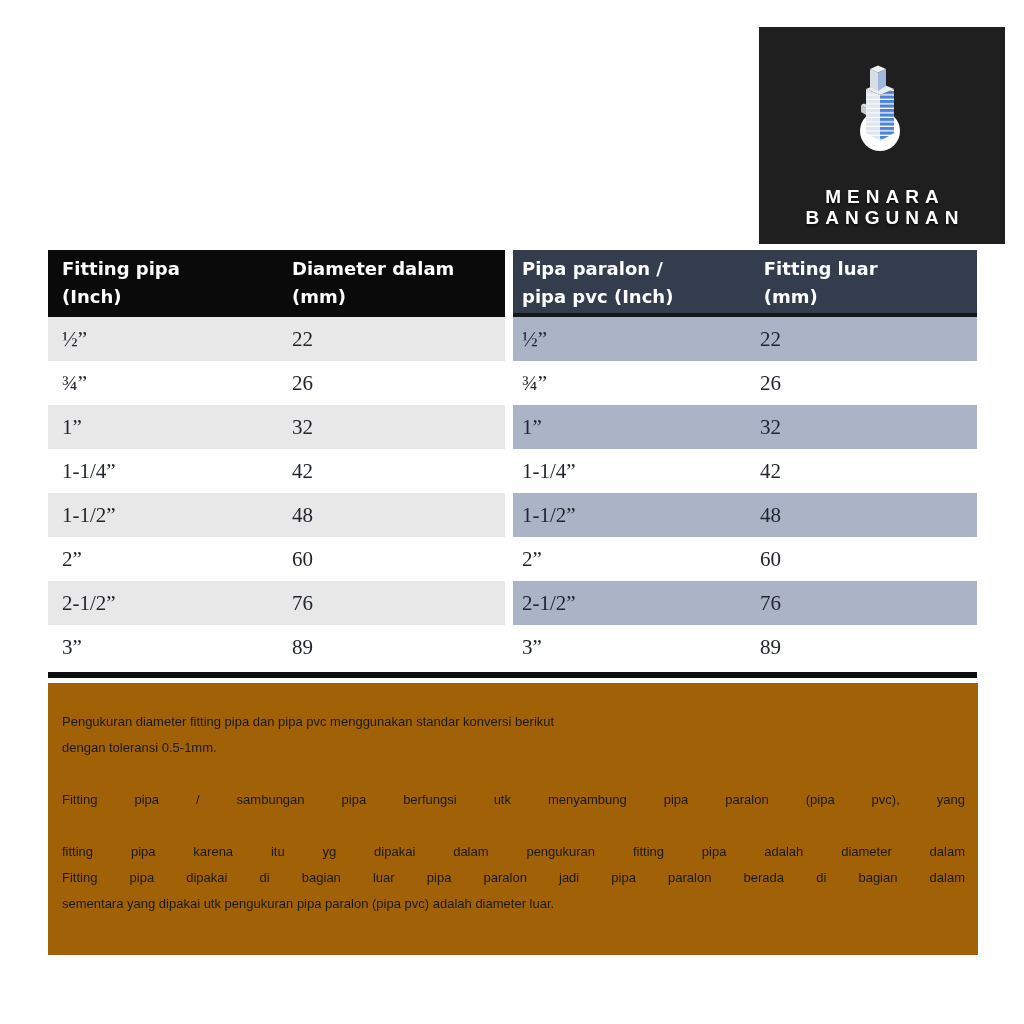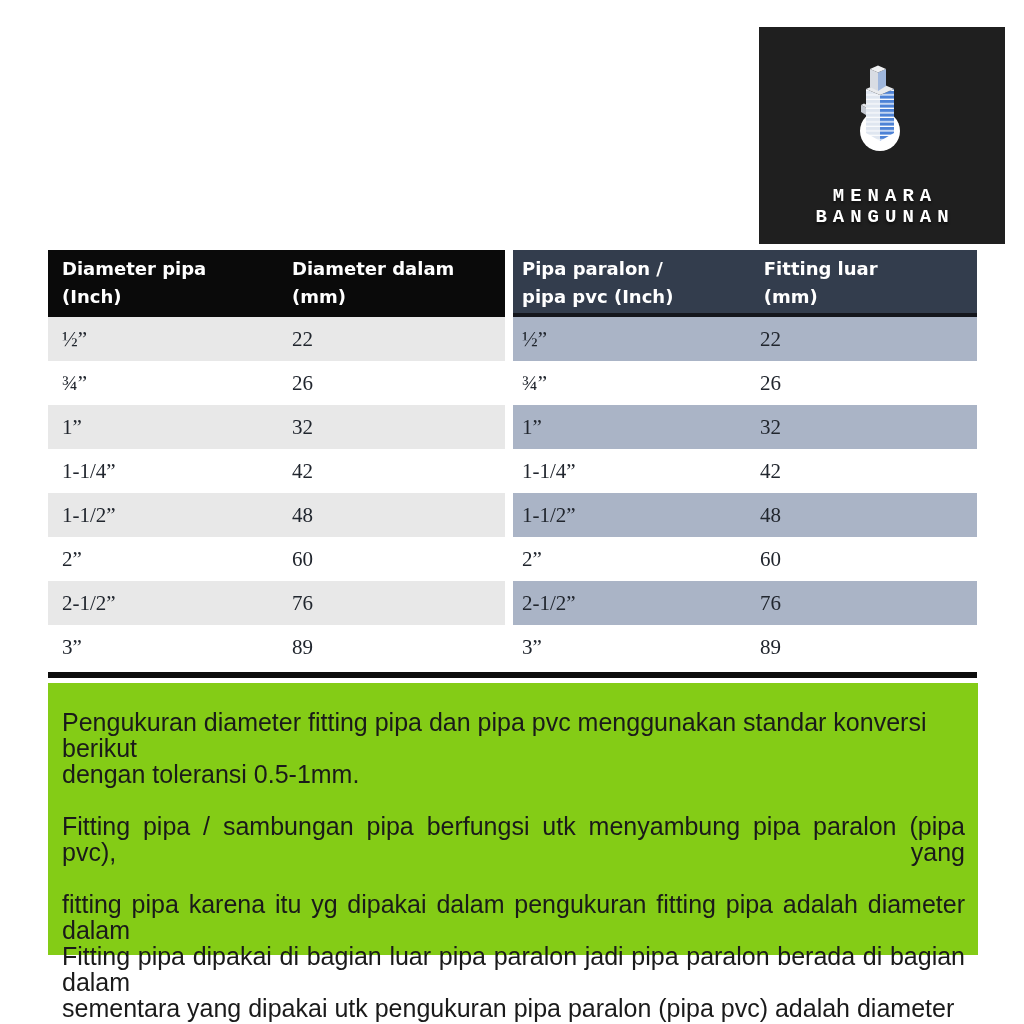--- a/index.html
+++ b/index.html
@@ -12,21 +12,21 @@
 
   
   .logo {
     position:absolute; left:759px; top:27px; width:246px; height:217px;
     background:#1f1f1f;
   }
   .logo-icon { position:absolute; left:93px; top:28px; width:60px; height:100px; }
   .logo-text {
     position:absolute; left:0; right:0; bottom:16px;
     text-align:center; color:#ffffff;
-    font-family:Liberation Mono, monospace; font-weight:bold;
+    font-family:Liberation Sans, sans-serif; font-weight:bold;
     font-size:19px; line-height:21px; letter-spacing:6px; text-indent:6px;
     text-shadow:0 2px 3px rgba(0,0,0,0.6);
   }
 
   
   .pipe-table { position:absolute; left:48px; top:250px; width:929px; }
   .thead { display:flex; height:67px; }
   .thead-left {
     display:flex; width:457px; background:#0a0a0a;
     border-bottom:4px solid #0a0a0a;
@@ -58,22 +58,22 @@
   .trow.shaded .half-r { background:#aab4c6; }
 
   .bottom-bar {
     position:absolute; left:48px; top:672px; width:929px; height:6px;
     background:#0d0d0d;
   }
 
   
   .notes {
     position:absolute; left:48px; top:683px; width:930px; height:272px;
-    background:#84cc16; padding:26px 13px 0 14px;
-    font-family:"Liberation Sans", sans-serif; font-size:25px; line-height:26px;
+    background:#a16207; padding:26px 13px 0 14px;
+    font-family:"Liberation Sans", sans-serif; font-size:13px; line-height:26px;
     color:#1a1a1a;
   }
   .para { margin-bottom:26px; }
   .nline { text-align:left; }
   .jline { text-align:justify; text-align-last:justify; }
 </style>
 </head>
 <body>
 
 <div class="page">
@@ -106,21 +106,21 @@
     <div class="logo-text">
       <div>MENARA</div>
       <div>BANGUNAN</div>
     </div>
   </div>
 
   <div class="pipe-table">
     <div class="thead">
       <div class="thead-left">
         <div class="th col-a">
-          <span>Diameter pipa</span>
+          <span>Fitting pipa</span>
           <span>(Inch)</span>
         </div>
         <div class="th col-b">
           <span>Diameter dalam</span>
           <span>(mm)</span>
         </div>
       </div>
       <div class="gutter"></div>
       <div class="thead-right">
         <div class="th col-c">

